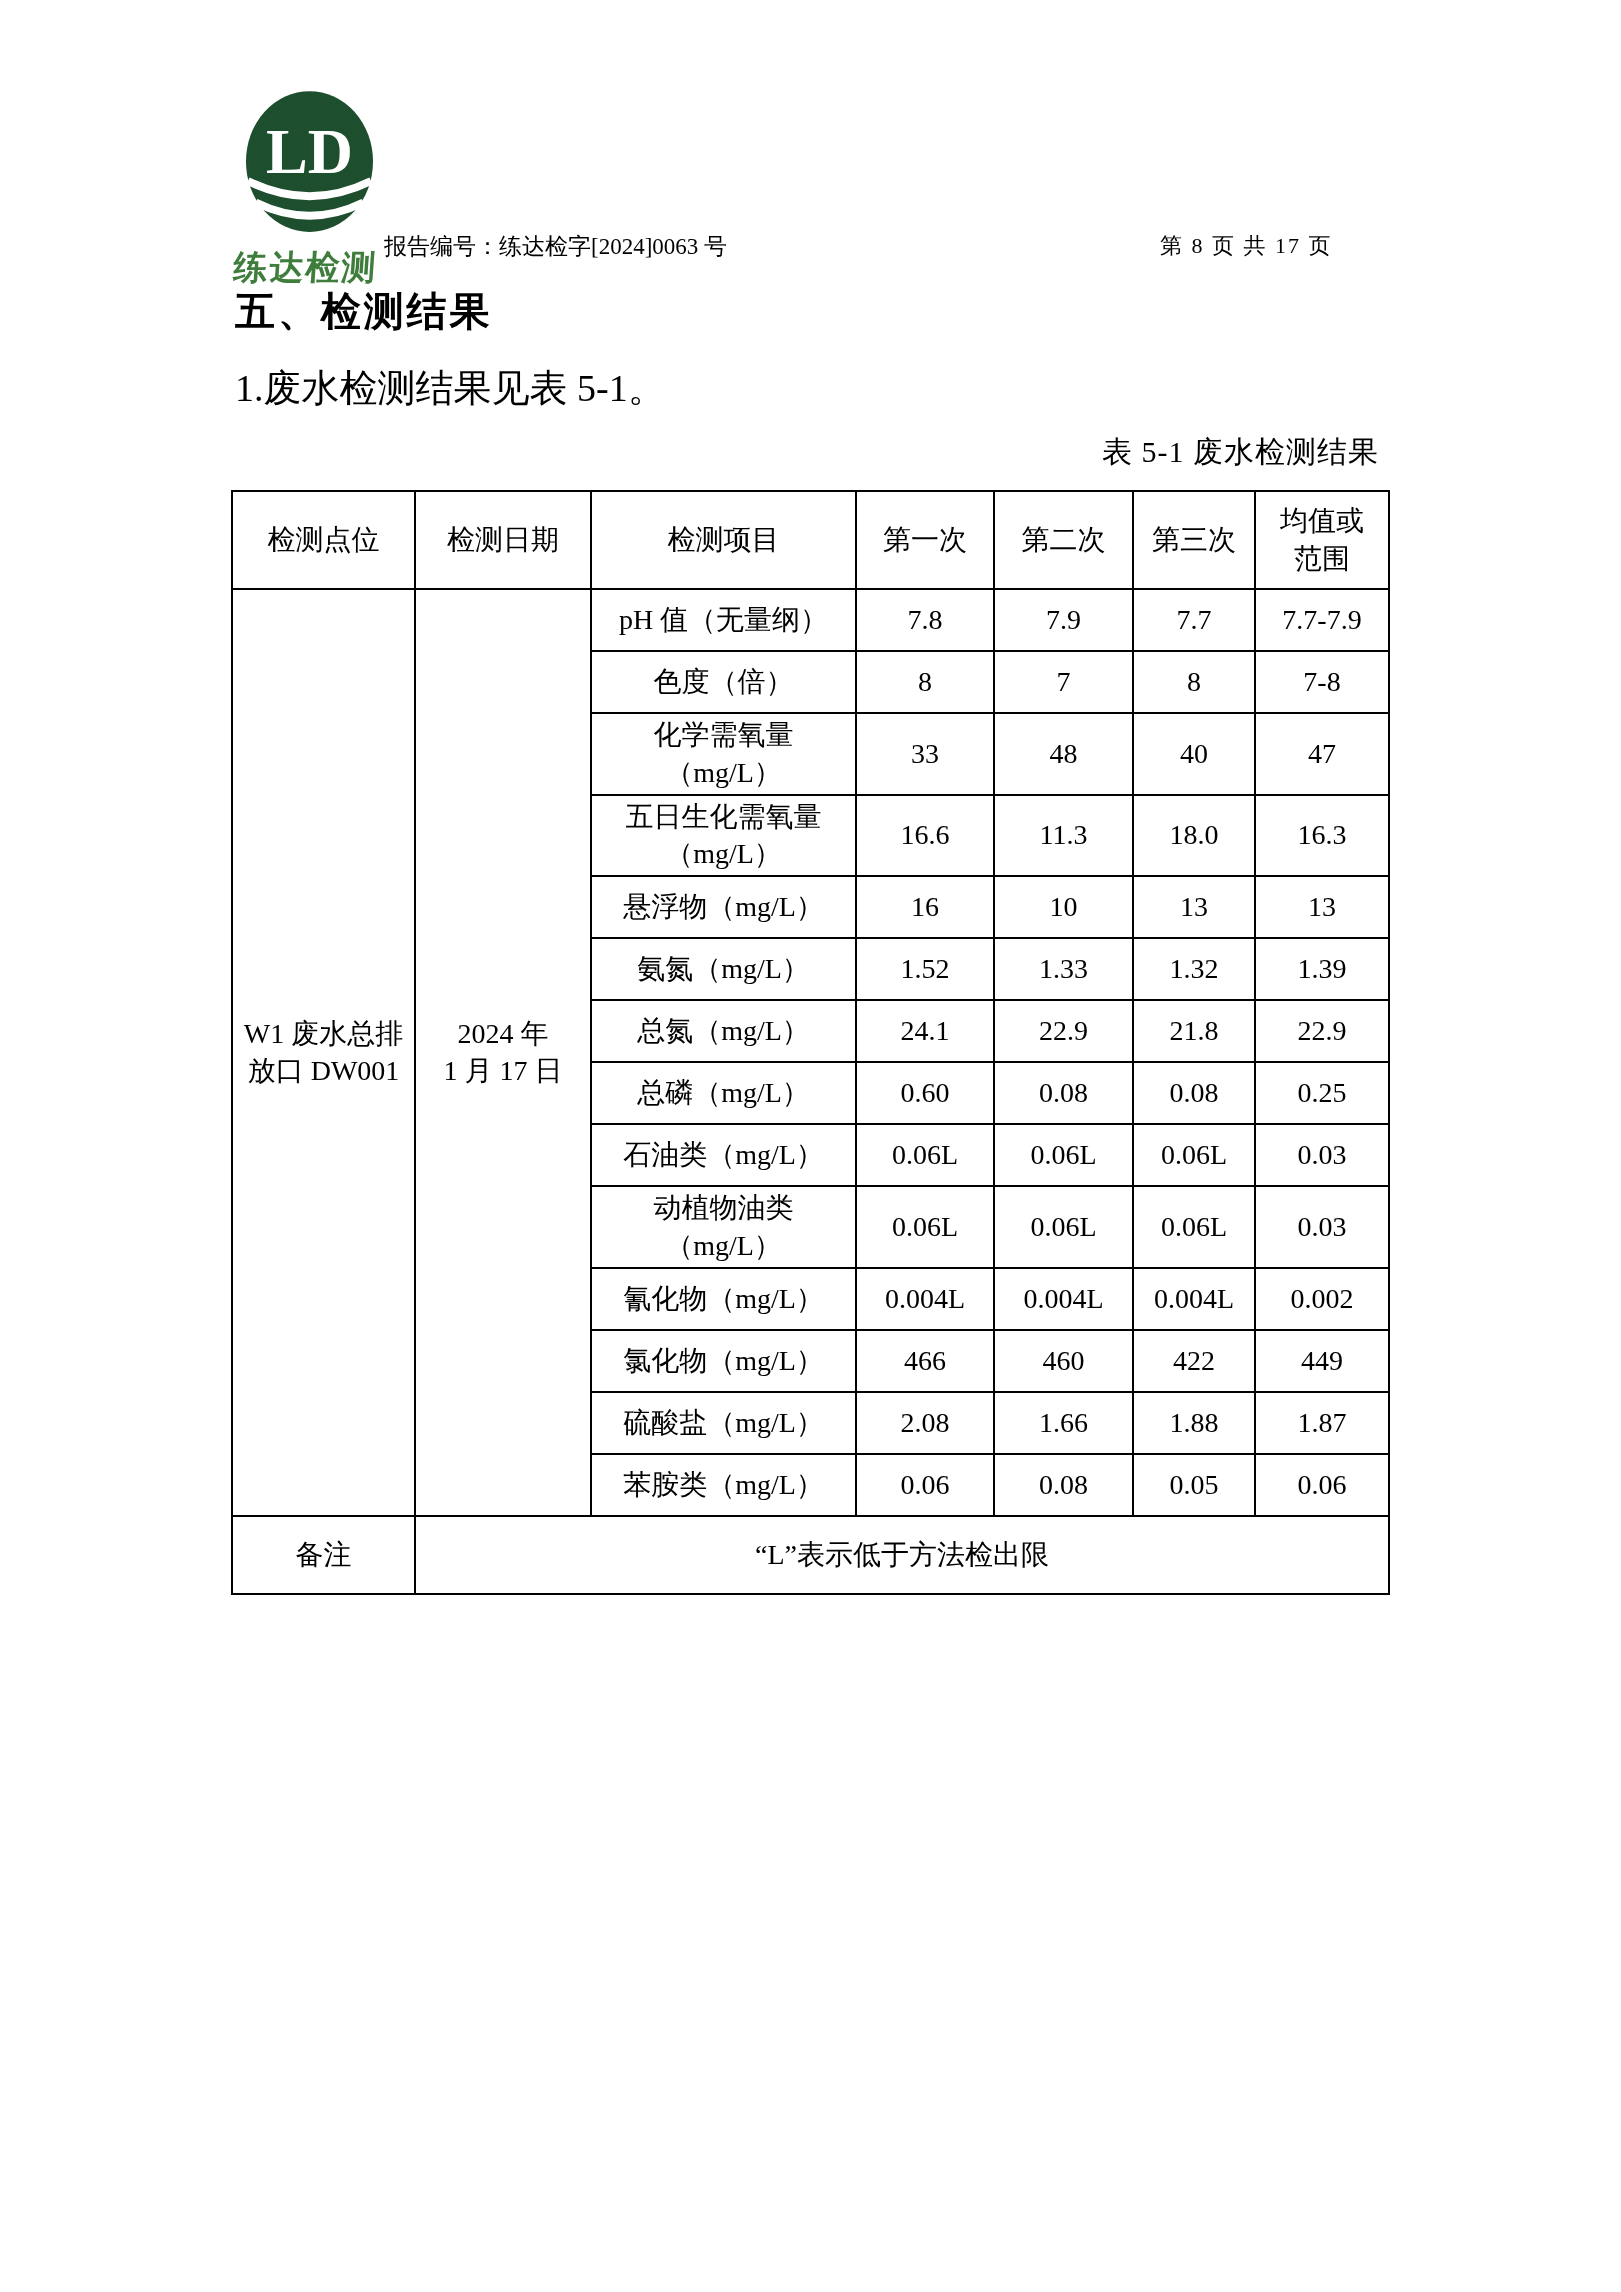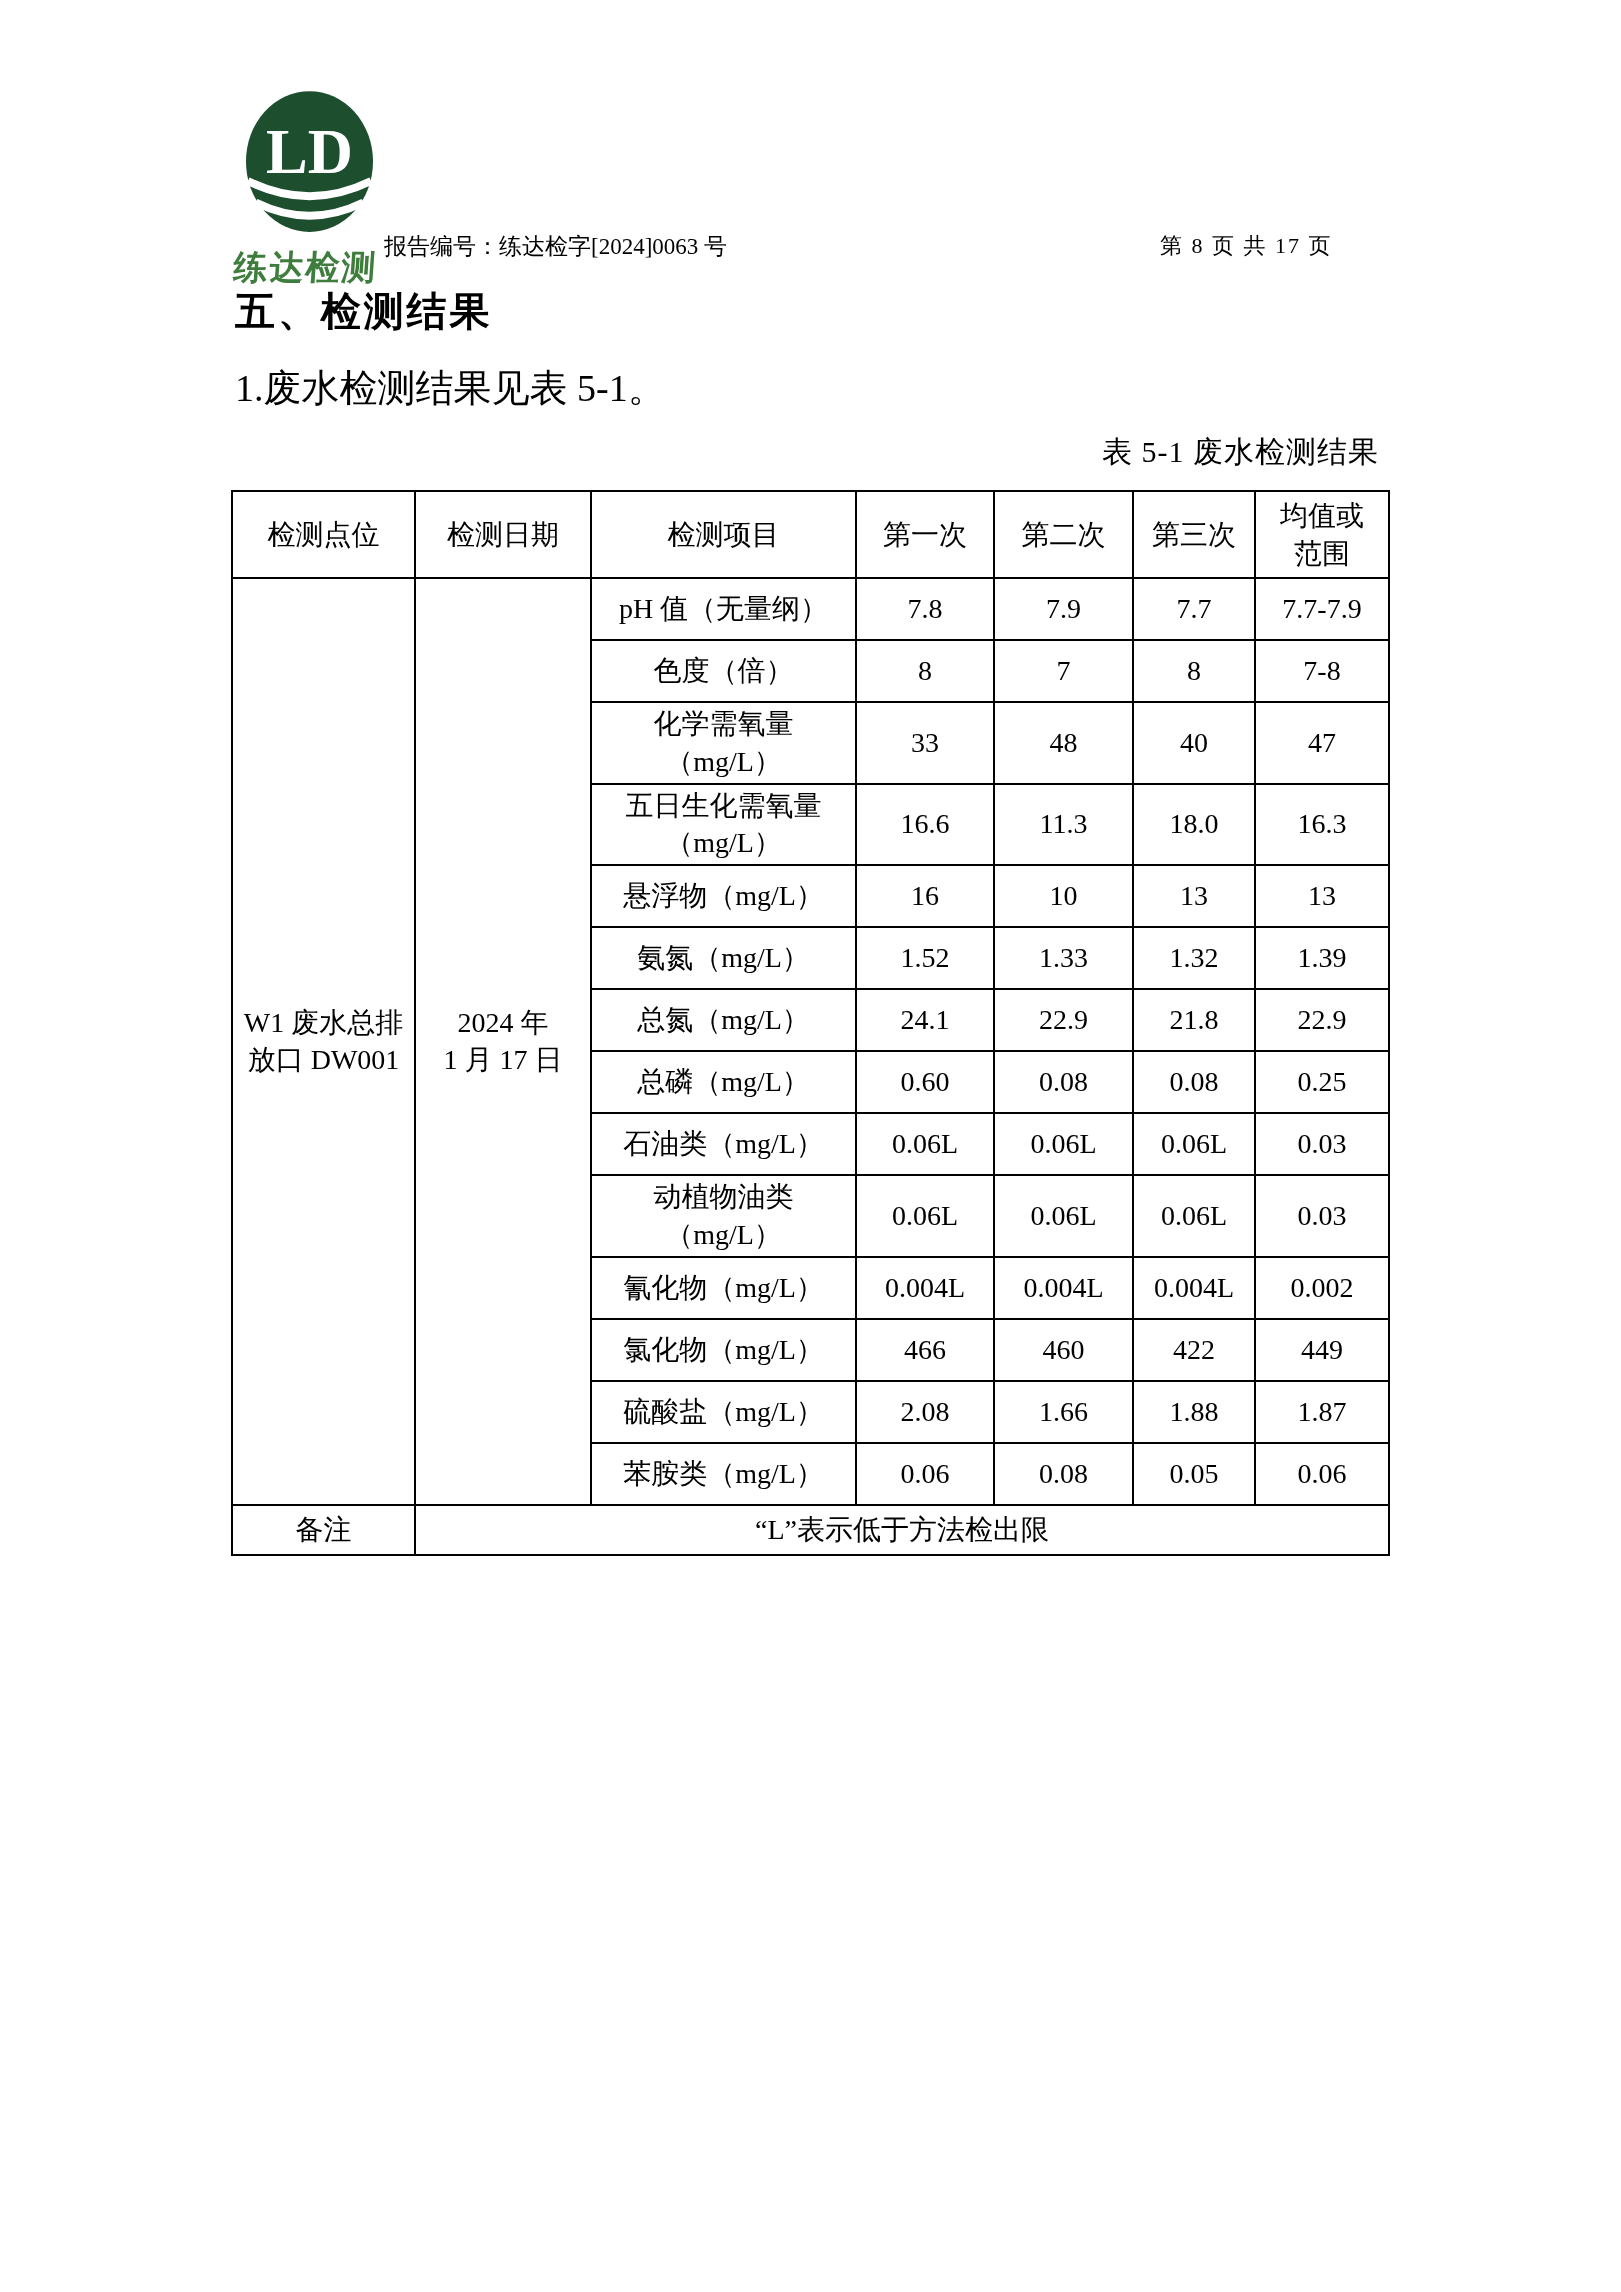--- a/index.html
+++ b/index.html
@@ -35,23 +35,23 @@
   table.results{
     position:absolute;left:231px;top:490px;width:1158px;
     border-collapse:collapse;table-layout:fixed;
     border:2.9px solid #000;
   }
   .results th,.results td{
     border:2px solid #000;text-align:center;vertical-align:middle;
     font-size:28px;font-weight:normal;padding:2px 3.9px;
     white-space:pre-line;line-height:1.35;
   }
-  .results thead tr{height:87px;margin-top:23px;}
+  .results thead tr{height:98px;margin-top:23px;}
   .results tbody tr{height:62px;}
-  .results tr.remark-row{height:50px;}
+  .results tr.remark-row{height:78px;}
   .results tr.remark-row td{border-top:2.9px solid #000;}
 </style>
 </head>
 <body>
 
 <div class="page">
 
   <svg class="logo-svg" width="129" height="145" viewBox="0 0 132 148">
     <ellipse cx="66" cy="73" rx="65" ry="72" fill="#1d4f2e"></ellipse>
     <path d="M 3 93 Q 66 124 129 93" stroke="#ffffff" stroke-width="8" fill="none"></path>

